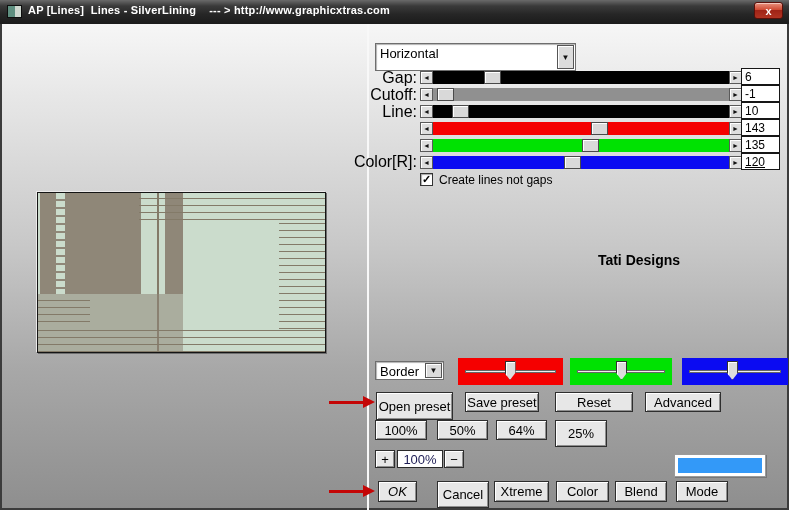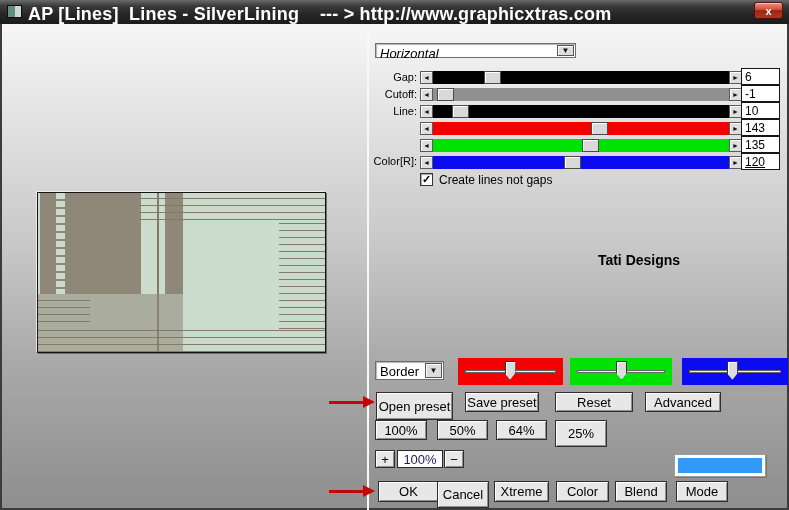--- a/index.html
+++ b/index.html
@@ -8,21 +8,21 @@
     position:relative;width:789px;height:510px;overflow:hidden;
     background:linear-gradient(180deg,#f7f7f7 4%,#e8e8e8 18%,#c8c8c8 48%,#a8a8a8 72%,#8e8e8e 100%);
     box-shadow:inset 0 0 0 2px #3c3c3c;
   }
   
   .titlebar{position:absolute;left:0;top:0;width:789px;height:24px;
     background:linear-gradient(180deg,#6a6a6a 0%,#3a3a3a 25%,#262626 60%,#1b1b1b 100%);
     display:flex;align-items:center;}
   .app-icon{position:absolute;left:7px;top:5px;width:15px;height:13px;border:1px solid #0e0e0e;background:#cfd8d0;}
   .app-icon::before{content:"";position:absolute;left:0;top:0;width:7px;height:11px;background:#5f8f80;}
-  .title-text{position:absolute;left:28px;top:4px;color:#fff;font-size:18px;font-weight:600;letter-spacing:.2px;white-space:pre;}
+  .title-text{position:absolute;left:28px;top:4px;color:#fff;font-size:11px;font-weight:600;letter-spacing:.2px;white-space:pre;}
   .close-btn{position:absolute;right:6px;top:2px;width:29px;height:17px;border:1px solid #5a100a;border-radius:3px;
     background:linear-gradient(180deg,#e9927e 0%,#cf4a33 45%,#a02417 50%,#b13322 100%);
     color:#fff;font-size:11px;font-weight:bold;display:flex;align-items:center;justify-content:center;
     box-shadow:inset 0 1px 0 rgba(255,255,255,.5);cursor:pointer;}
   
   .divider{position:absolute;left:367px;top:24px;width:2px;height:486px;background:#f8f8f8;}
   
   .preview{position:absolute;left:37px;top:192px;width:289px;height:161px;border:1px solid #141414;
     box-shadow:-1px -1px 0 #eceaea,1px 1px 0 #6f6f6f;overflow:hidden;background:var(--mint);}
   .pv{position:absolute;}
@@ -39,21 +39,21 @@
   .pv-lines-full{left:0;top:137px;width:289px;height:24px;}
   
   .btn{position:absolute;background:#e7e7e7;border:1px solid #2e2e2e;color:#000;font-size:13px;
     display:flex;align-items:center;justify-content:center;
     box-shadow:inset 1px 1px 0 #ffffff,inset -1px -1px 0 #8f8f8f;cursor:pointer;}
   .combo{position:absolute;background:#fff;border:1px solid #6e6e6e;box-shadow:inset 1px 1px 1px rgba(0,0,0,.3);}
   .combo .combo-text{position:absolute;left:4px;top:2px;font-size:13px;color:#000;}
   .combo .combo-arrow{position:absolute;right:1px;top:1px;bottom:1px;width:17px;background:#dcdcdc;
     border:1px solid #555;box-shadow:inset 1px 1px 0 #fff;display:flex;align-items:center;justify-content:center;
     font-size:8px;color:#111;cursor:pointer;}
-  .slider-label{position:absolute;width:88px;text-align:right;font-size:11px;color:#000;line-height:13px;left:329px;}
+  .slider-label{position:absolute;width:88px;text-align:right;font-size:16px;color:#000;line-height:13px;left:329px;}
   .scrollrow{position:absolute;left:420px;width:322px;height:13px;}
   .sarrow{position:absolute;top:0;width:13px;height:13px;background:#dedede;border:1px solid #5a5a5a;
     box-shadow:inset 1px 1px 0 #fff;font-size:7px;line-height:11px;text-align:center;color:#111;cursor:pointer;}
   .sarrow.left{left:0;} .sarrow.right{right:0;}
   .strack{position:absolute;left:13px;right:13px;top:0;height:13px;cursor:pointer;}
   .sthumb{position:absolute;top:0;width:17px;height:13px;margin-left:-8px;background:#d9d9d9;
     border:1px solid #4a4a4a;box-shadow:inset 1px 1px 0 #fff;cursor:grab;}
   .valbox{position:absolute;left:741px;width:39px;height:17px;background:#fff;border:1px solid #161616;
     font-size:12px;color:#000;padding:1px 0 0 3px;}
   .checkbox{position:absolute;left:420px;top:173px;width:13px;height:13px;background:#fff;border:1px solid #333;
@@ -92,21 +92,21 @@
     <div class="pv pv-dash"></div>
     <div class="pv pv-band"></div>
     <div class="pv pv-vline"></div>
     <div class="pv pv-overlay"></div>
     <div class="pv pv-lines pv-lines-top"></div>
     <div class="pv pv-lines pv-lines-right"></div>
     <div class="pv pv-lines pv-lines-left"></div>
     <div class="pv pv-lines pv-lines-full"></div>
   </div>
 
-  <div class="combo" style="left:375px;top:43px;width:201px;height:15px;font-style:italic;">
+  <div class="combo" style="left:375px;top:43px;width:201px;height:28px;">
     <span class="combo-text">Horizontal</span>
     <span class="combo-arrow">▼</span>
   </div>
 
   <div class="slider-label" style="top:71px;">Gap:</div>
   <div class="slider-label" style="top:88px;">Cutoff:</div>
   <div class="slider-label" style="top:105px;">Line:</div>
   <div class="slider-label" style="top:122px;margin-top:33px;">Color[R]:</div>
 
   <div class="scrollrow" style="top:71px;">
@@ -193,21 +193,21 @@
   <div class="btn" style="left:555px;top:420px;width:52px;height:27px;">25%</div>
 
   <div class="btn" style="left:375px;top:450px;width:20px;height:18px;">+</div>
   <div class="stepper-box">100%</div>
   <div class="btn" style="left:444px;top:450px;width:20px;height:18px;">−</div>
 
   <div class="swatch">
     <div class="swatch-inner" style="background: rgb(51, 153, 248);"></div>
   </div>
 
-  <div class="btn" style="left:378px;top:481px;width:61px;height:21px;">OK</div>
+  <div class="btn" style="left:378px;top:481px;width:39px;height:21px;font-style:italic;">OK</div>
   <div class="btn" style="left:437px;top:481px;width:52px;height:27px;">Cancel</div>
   <div class="btn" style="left:494px;top:481px;width:55px;height:21px;">Xtreme</div>
   <div class="btn" style="left:556px;top:481px;width:53px;height:21px;">Color</div>
   <div class="btn" style="left:615px;top:481px;width:52px;height:21px;">Blend</div>
   <div class="btn" style="left:676px;top:481px;width:52px;height:21px;">Mode</div>
 
   <div class="arrow" style="left:329px;top:396px;">
     <span class="shaft"></span>
     <span class="head"></span>
   </div>

